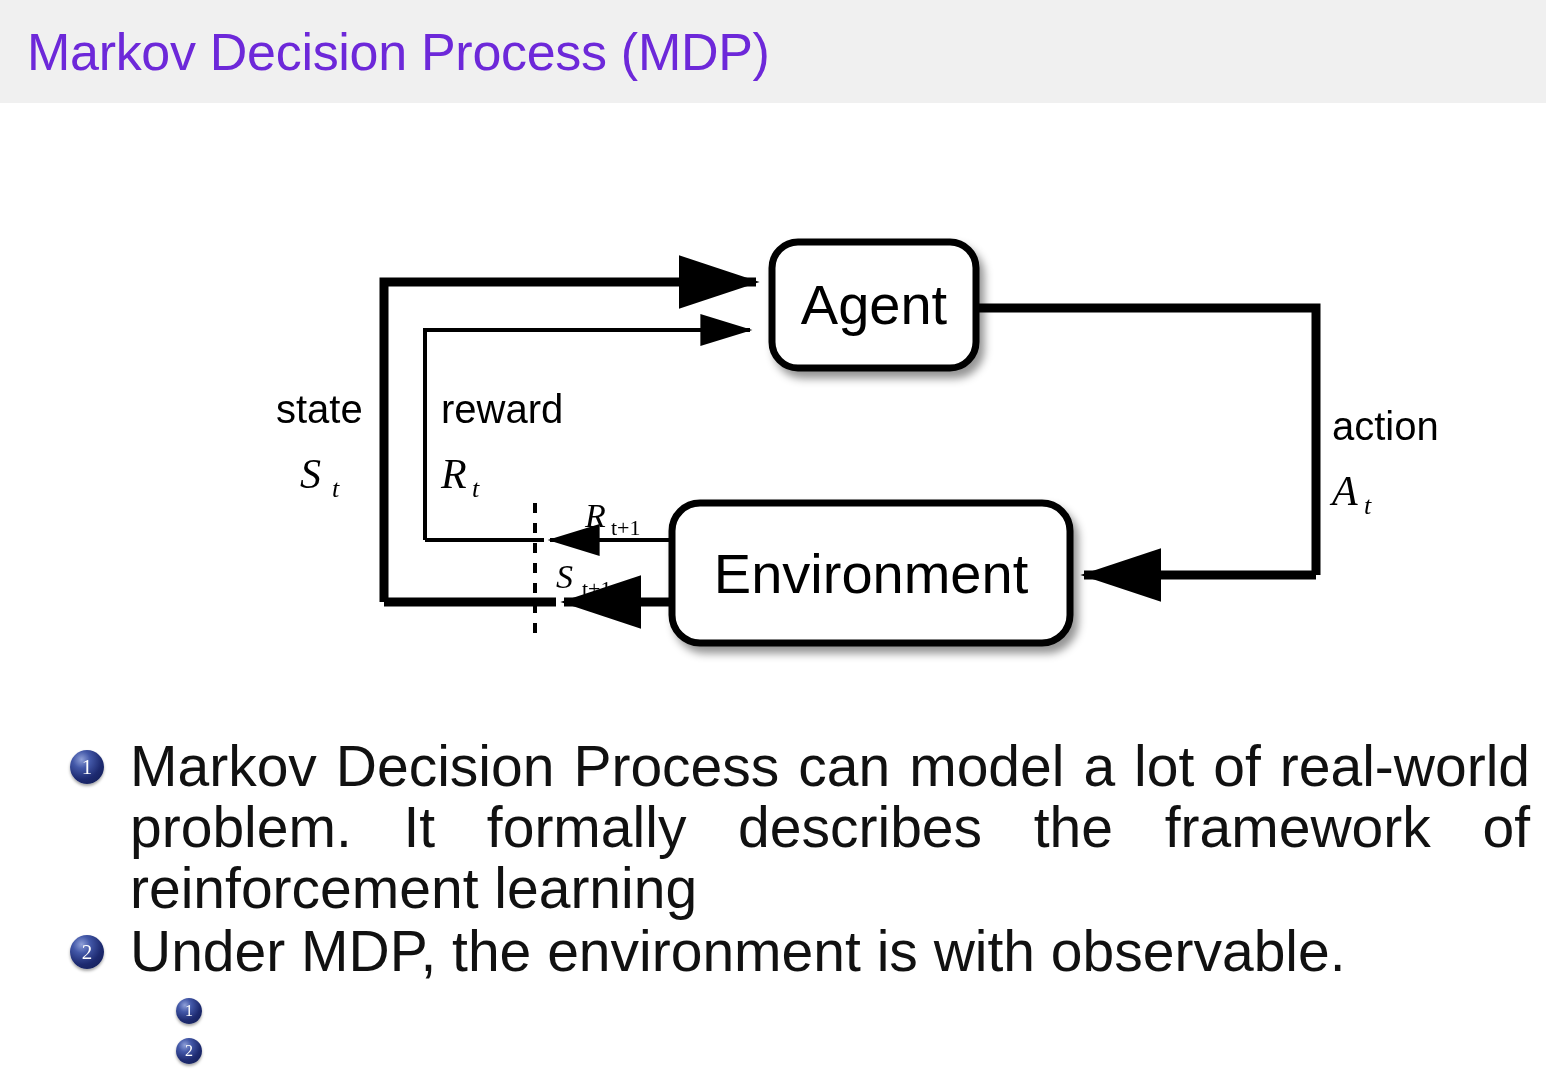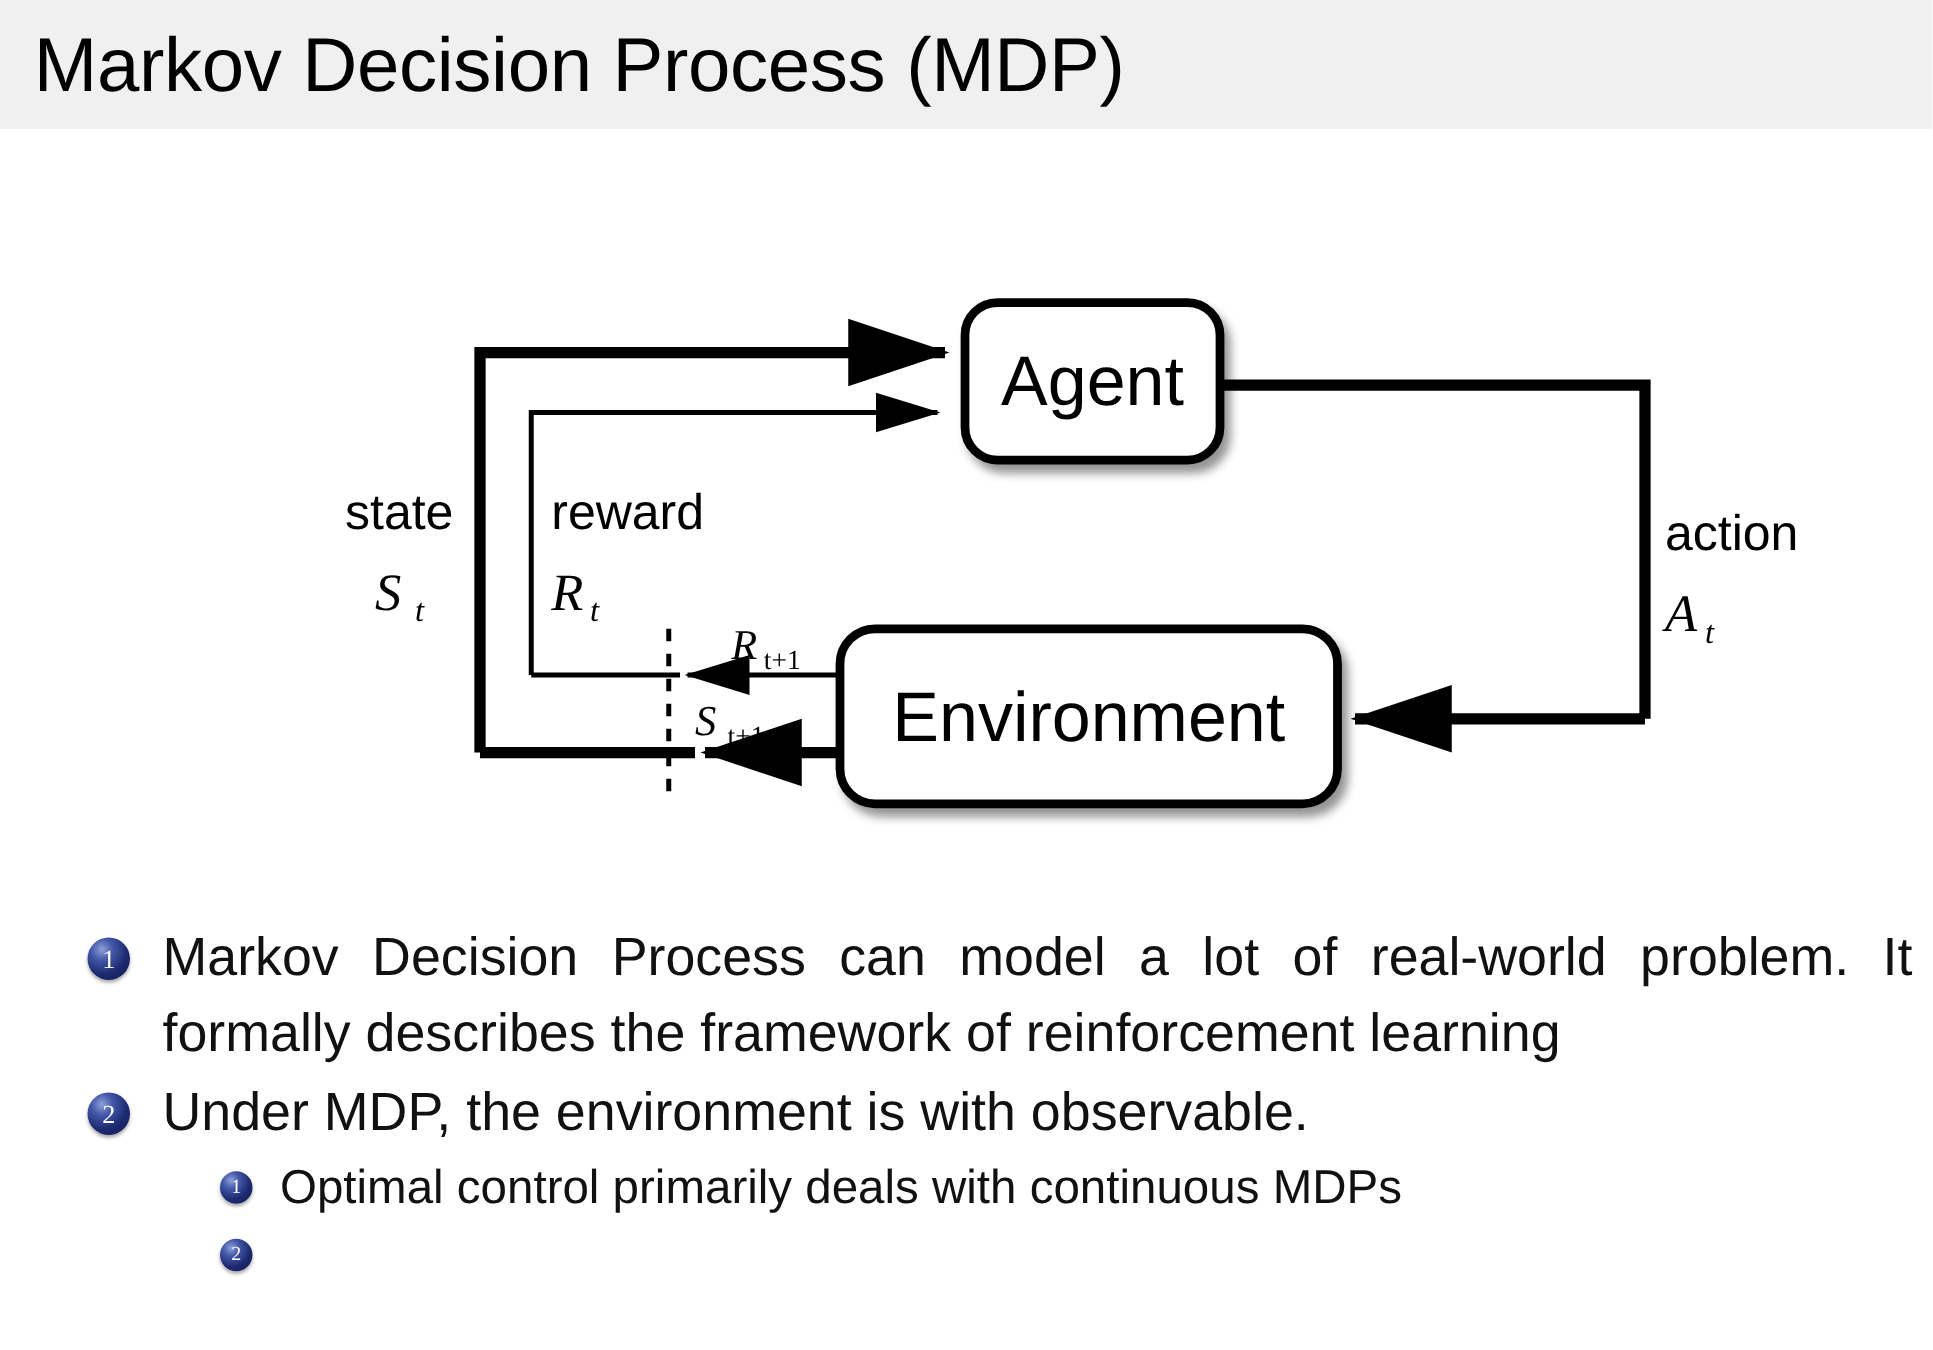--- a/index.html
+++ b/index.html
@@ -21,24 +21,24 @@
     position: absolute;
     left: 0; top: 0;
     width: 1546px;
     height: 103px;
     background: #f0f0f0;
   }
   #slide-title {
     position: absolute;
     left: 27px;
     top: 16px;
-    font-size: 61px;
+    font-size: 52px;
     line-height: 72px;
     font-weight: 400;
-    color: #000000;
+    color: #6d28d9;
     letter-spacing: -0.3px;
     white-space: nowrap;
     text-align: center;
   }
 
   
   #diagram {
     position: absolute;
     left: 0;
     top: 103px;
@@ -107,21 +107,21 @@
     box-shadow: 0 2px 3px rgba(0,0,0,0.35);
     color: #ffffff;
     font-size: 21px;
     line-height: 34px;
     text-align: center;
     font-family: "Liberation Serif", serif;
     position: relative;
   }
   .lvl1-text {
     margin-left: 26px;
-    font-size: 43px;
+    font-size: 57px;
     line-height: 61px;
     max-width: 1400px;
     text-align: justify;
     color: #111;
   }
 
   .lvl2-item {
     display: flex;
     align-items: flex-start;
     margin-bottom: 0px;
@@ -228,20 +228,19 @@
     <div class="lvl1-text">Markov Decision Process can model a lot of real-world problem. It formally describes the framework of reinforcement learning</div>
   </div>
 
   <div class="lvl1-item">
     <div class="lvl1-marker">2</div>
     <div class="lvl1-text">Under MDP, the environment is with observable.</div>
   </div>
 
   <div class="lvl2-item">
     <div class="lvl2-marker">1</div>
-    <div class="lvl2-text">Optimal control primarily deals with continuous MDPs</div>
   </div>
 
   <div class="lvl2-item">
     <div class="lvl2-marker">2</div>
   </div>
 
 </div>
 
 </body></html>

